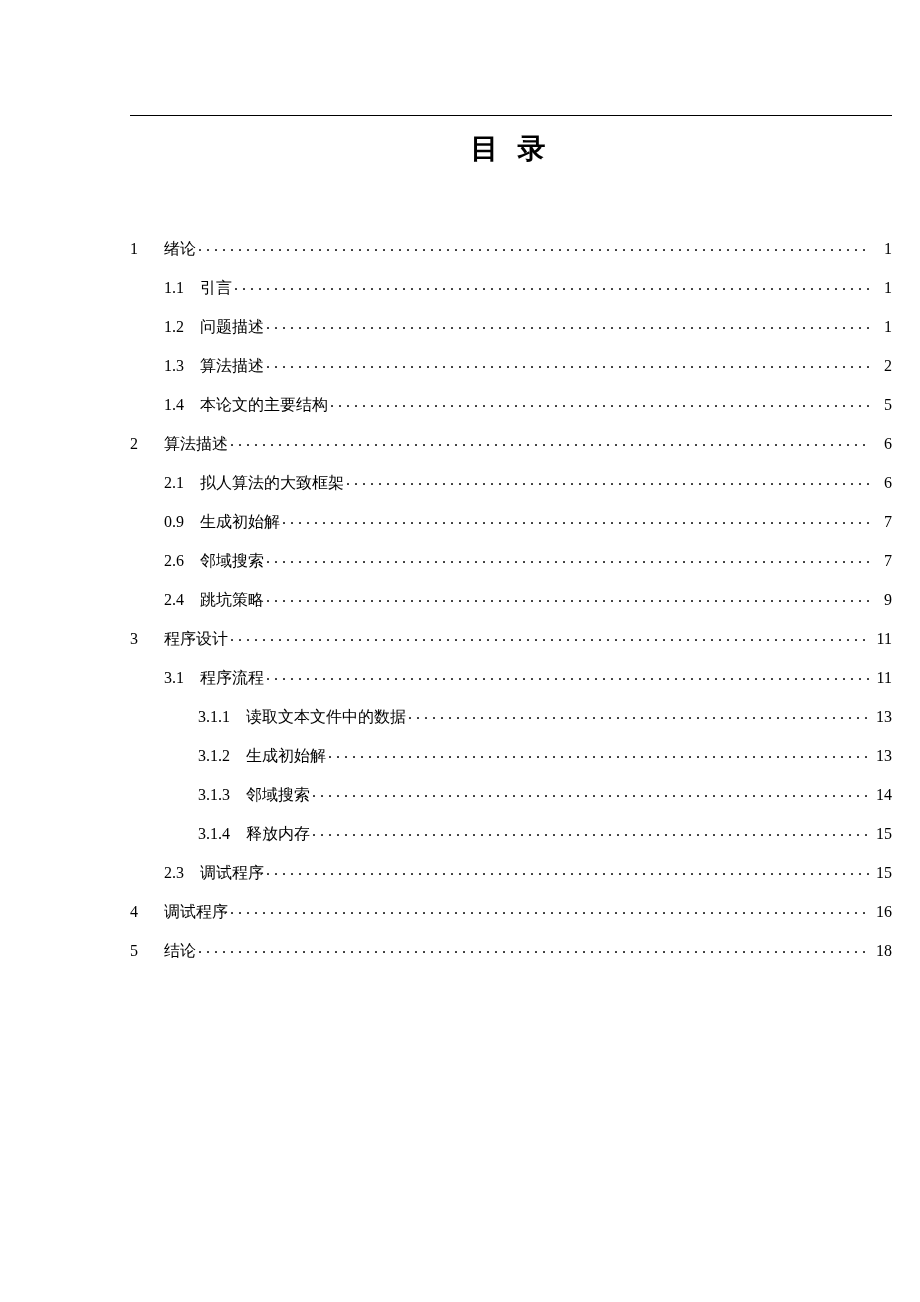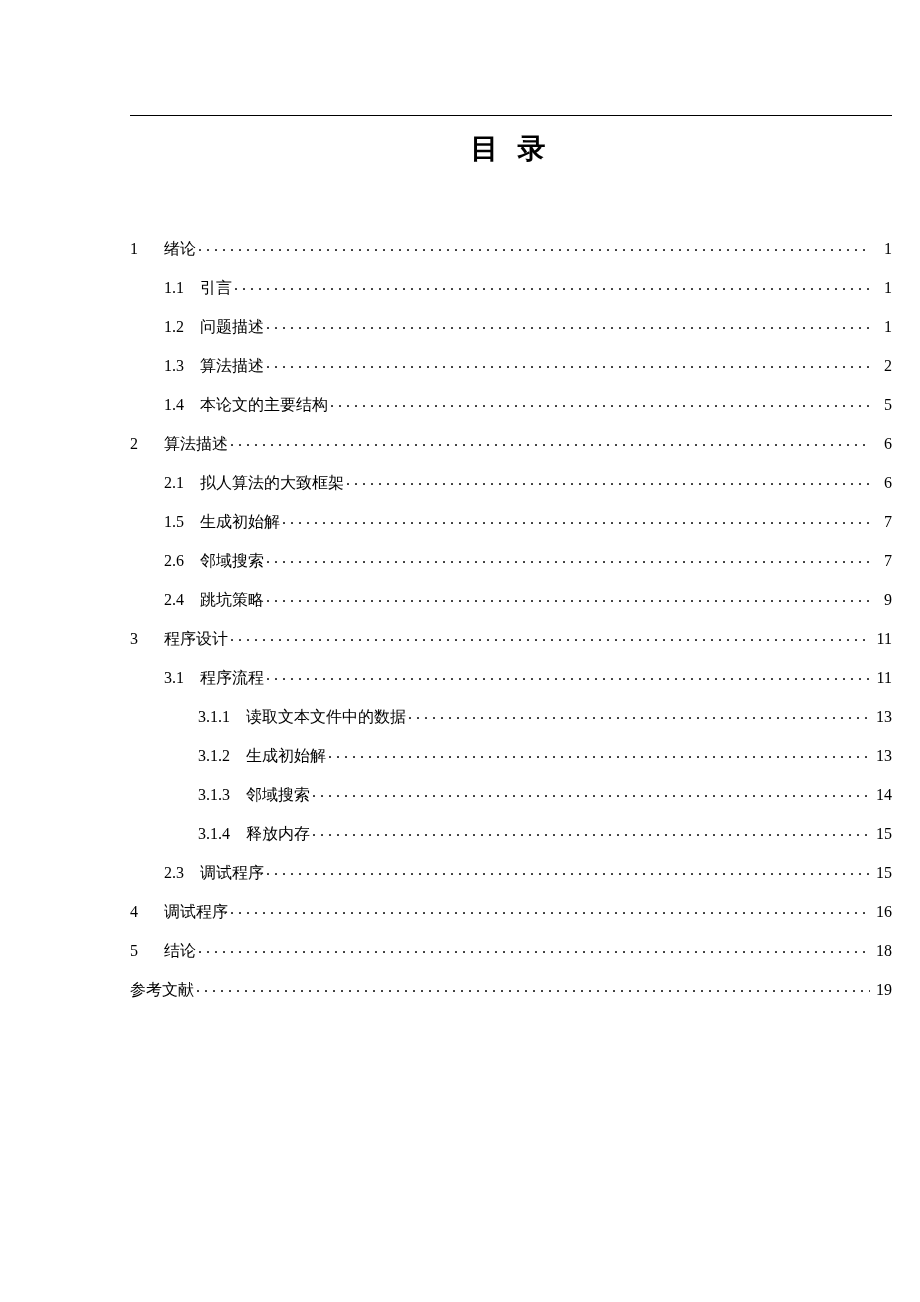--- a/index.html
+++ b/index.html
@@ -126,21 +126,21 @@
         <span class="dots"></span>
         <span class="toc-page">6</span>
       </div>
       <div class="toc-row indent-2">
         <span class="toc-num">2.1</span>
         <span class="toc-text">拟人算法的大致框架</span>
         <span class="dots"></span>
         <span class="toc-page">6</span>
       </div>
       <div class="toc-row indent-2">
-        <span class="toc-num">1.5</span>
+        <span class="toc-num">0.9</span>
         <span class="toc-text">生成初始解</span>
         <span class="dots"></span>
         <span class="toc-page">7</span>
       </div>
       <div class="toc-row indent-2">
         <span class="toc-num">2.6</span>
         <span class="toc-text">邻域搜索</span>
         <span class="dots"></span>
         <span class="toc-page">7</span>
       </div>
@@ -197,21 +197,16 @@
         <span class="toc-text">调试程序</span>
         <span class="dots"></span>
         <span class="toc-page">16</span>
       </div>
       <div class="toc-row indent-1">
         <span class="toc-num lvl1">5</span>
         <span class="toc-text">结论</span>
         <span class="dots"></span>
         <span class="toc-page">18</span>
       </div>
-      <div class="toc-row indent-1">
-        <span class="toc-text">参考文献</span>
-        <span class="dots"></span>
-        <span class="toc-page">19</span>
-      </div>
     </div>
 
   <div class="footer">IV</div>
 </div>
 
 </body></html>

